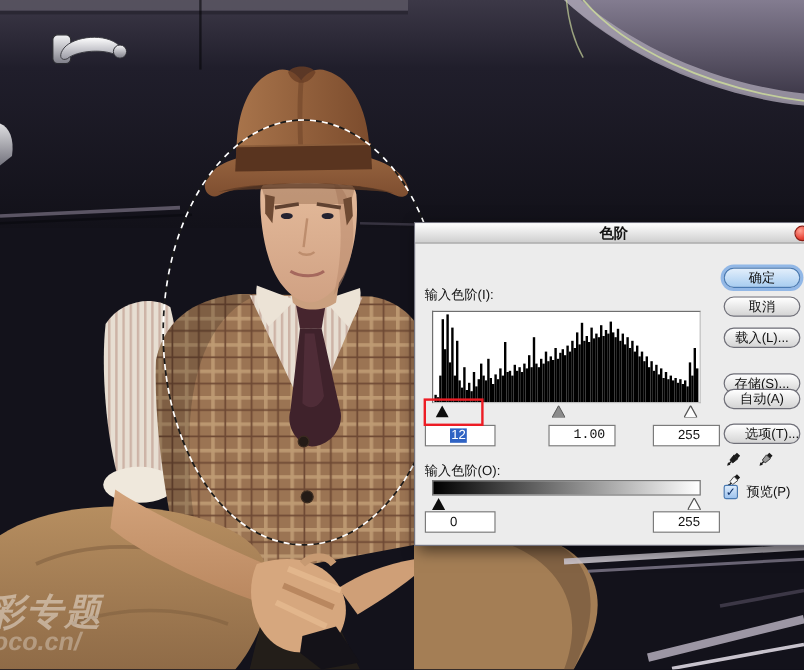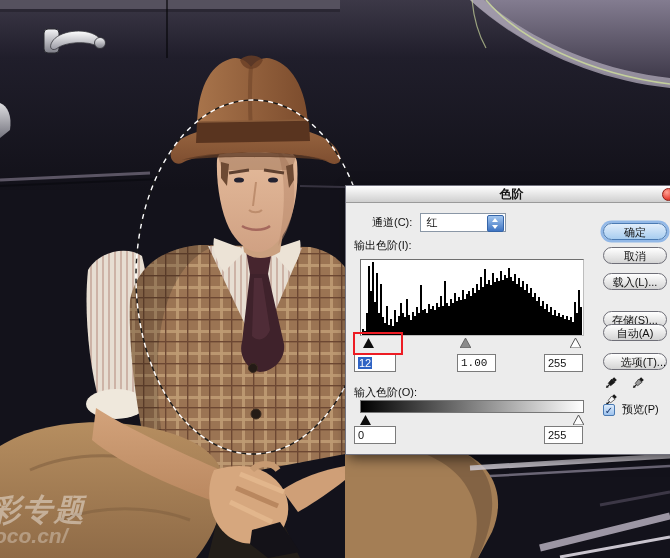--- a/index.html
+++ b/index.html
@@ -36,21 +36,21 @@
   .sec-label{position:absolute;left:8px;}
   .lbl-input{top:52px;} .lbl-output{top:199px;}
   .hist-frame{position:absolute;left:14px;top:73px;width:222px;height:75px;background:#fff;
     border:1px solid #6f6f6f;border-right-color:#bdbdbd;border-bottom-color:#bdbdbd;}
   .hist-bars{position:absolute;left:1px;bottom:0;width:220px;height:73px;display:flex;align-items:flex-end;}
   .hbar{width:2px;flex:0 0 2px;background:#000;}
   .slider-strip{position:absolute;left:14px;top:151px;width:224px;height:12px;}
   .tri{position:absolute;top:1px;}
   .redbox{position:absolute;left:7px;top:146px;width:46px;height:19px;border:2px solid var(--highlight-red,#ed1c24);z-index:5;}
   .field{position:absolute;height:16px;background:#fff;border:1px solid #7b7b7b;box-sizing:content-box;
-    line-height:16px;padding-left:3px;font-size:11px;}
+    line-height:16px;padding-left:20px;font-size:11px;}
   .fields-in{top:168px;} .fields-out{top:240px;}
   .f-low{left:8px;width:37px;} .f-mid{left:111px;width:34px;font-family:Liberation Mono, monospace;} .f-high{left:198px;width:34px;}
   .sel-val{background:var(--accent-blue,#2f63c4);color:#fff;padding:0 1px;}
   .grad-bar{position:absolute;left:14px;top:214px;width:222px;height:11px;border:1px solid #777;
     background:linear-gradient(to right,#000,#fff);}
   .out-strip{position:absolute;left:14px;top:228px;width:224px;height:11px;}
   
   .btn{position:absolute;left:257px;width:64px;height:17px;border:1px solid #6f6f78;border-radius:9px;
     background:linear-gradient(#ffffff,#d4d4d4);text-align:center;line-height:16px;font-size:11px;cursor:default;box-sizing:border-box;}
   .btn-ok{top:37px;background:linear-gradient(#e2eefb,#a8cdf0);border-color:#4a7ab2;
@@ -208,32 +208,22 @@
 
 <div class="wm wm1">彩专题</div>
 <div class="wm wm2">oco.cn/</div>
 
 <div class="dialog">
   <div class="titlebar">
     <span class="title">色阶</span>
     <span class="closebtn"></span>
   </div>
 
-  <div class="chan-row">
-    <span class="chan-label">通道(C):</span>
-    <span class="chan-select">
-      <span class="chan-value">红</span>
-      <span class="stepper">
-          <span class="up"></span>
-          <span class="dn"></span>
-        </span>
-    </span>
-  </div>
-
-  <div class="sec-label lbl-input">输出色阶(I):</div>
+
+  <div class="sec-label lbl-input">输入色阶(I):</div>
 
   <div class="hist-frame">
     <div class="hist-bars">
         <div class="hbar" style="height: 8%;"></div>
         <div class="hbar" style="height: 6%;"></div>
         <div class="hbar" style="height: 30%;"></div>
         <div class="hbar" style="height: 95%;"></div>
         <div class="hbar" style="height: 60%;"></div>
         <div class="hbar" style="height: 100%;"></div>
         <div class="hbar" style="height: 45%;"></div>

